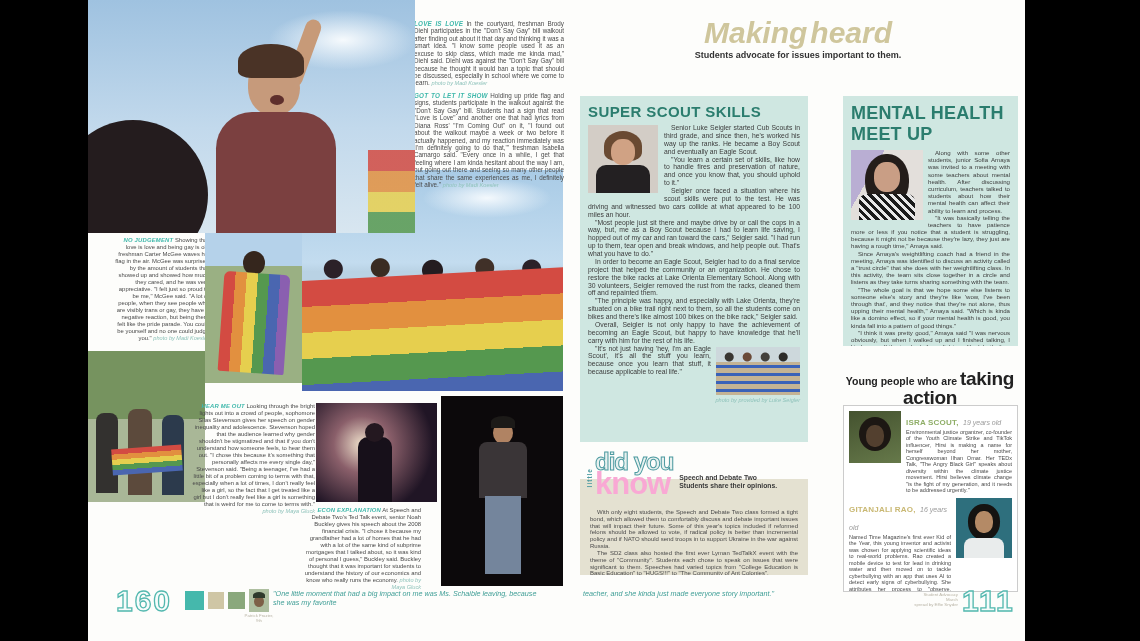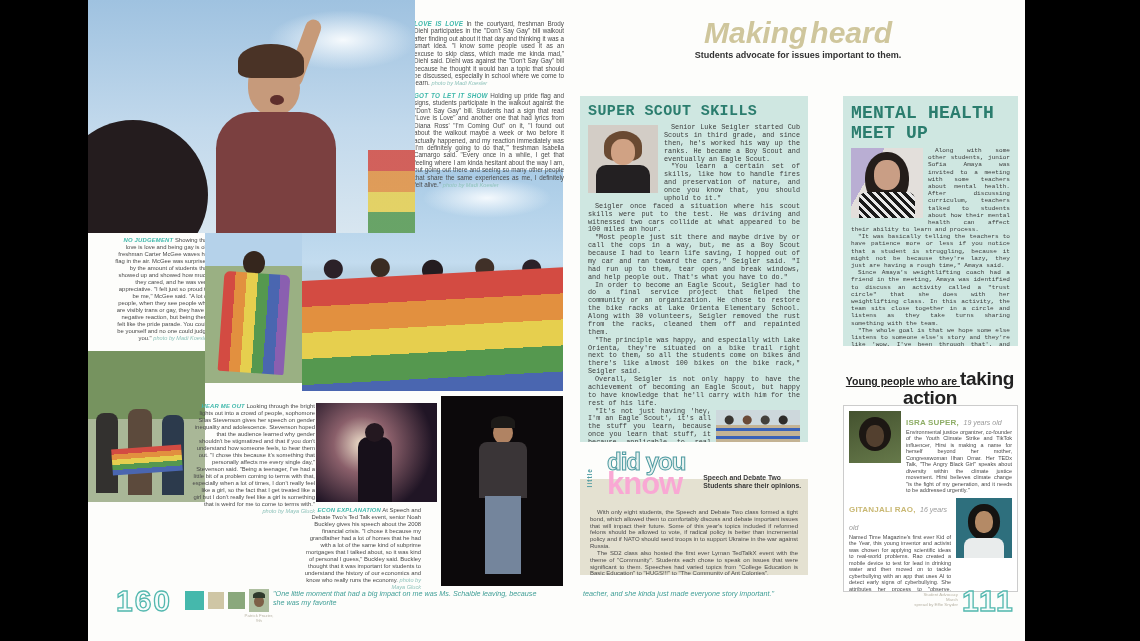--- a/index.html
+++ b/index.html
@@ -17,54 +17,54 @@
   .cap-h{font-style:italic;font-weight:800;color:#3fb8ab;letter-spacing:.2px;}
   .credit{font-style:italic;color:#8fc3bb;font-size:5.6px;}
 
   
   .title-line{display:flex;align-items:baseline;justify-content:center;gap:3px;}
   .t-pre,.t-post{font-style:italic;font-weight:bold;color:#cfc69c;font-size:30px;}
   .t-main{font-weight:800;color:#7ea577;font-size:46px;letter-spacing:.5px;line-height:1;}
   .t-sub{text-align:center;font-size:9px;font-weight:bold;color:#333;margin-top:0;}
 
   
-  .box{position:absolute;background:#cfe7e1;padding:7px 8px;box-sizing:border-box;overflow:hidden;font-family:Liberation Mono, monospace;}
+  .box{position:absolute;background:#cfe7e1;padding:7px 8px;box-sizing:border-box;overflow:hidden;}
   .box h2{margin:0 0 4px 0;color:#2b7d6e;font-weight:800;letter-spacing:.4px;}
   .scout h2{font-size:15px;}
   .mental h2{font-size:18px;letter-spacing:.2px;}
   .art{font-size:6.8px;line-height:1.16;text-align:justify;}
   .mental .art{font-size:6.1px;line-height:1.18;}
   .art p{margin:0;text-indent:7px;}
   .fig-luke{float:left;width:70px;height:68px;margin:1px 6px 2px 0;position:relative;overflow:hidden;}
   .fig-bikes{float:right;width:84px;height:48px;margin:2px 0 2px 5px;position:relative;overflow:hidden;}
   .fig-sofia{float:left;width:72px;height:70px;margin:1px 5px 2px 0;position:relative;overflow:hidden;}
   .fig-luke *,.fig-bikes *,.fig-sofia *{position:absolute;}
   .credit-r{clear:both;text-align:right;font-style:italic;color:#8fc3bb;font-size:5.6px;margin-top:2px;}
 
   
   .young-head{position:absolute;text-align:center;color:#222;line-height:1;}
-  .yh-s{font-weight:bold;font-size:10.5px;text-decoration:underline;}
+  .yh-s{font-weight:bold;font-size:10.5px;}
   .yh-b1{font-weight:bold;font-size:19px;letter-spacing:-.3px;}
   .yh-b2{font-weight:bold;font-size:15.5px;letter-spacing:-.3px;}
   .profiles{position:absolute;border:1px solid #cccccc;background:#fff;padding:5px;box-sizing:border-box;overflow:hidden;}
   .prow{display:flex;gap:5px;margin-bottom:4px;}
   .pphoto{flex:0 0 auto;position:relative;overflow:hidden;}
   .pname{font-weight:800;font-size:8px;letter-spacing:.2px;}
   .page-num{position:absolute;font-weight:800;font-size:30px;letter-spacing:2px;
             color:#f6fcfb;-webkit-text-stroke:1.3px #53b8af;}
   .n0{color:#8fae67}.n1{color:#c9b873}
   .page-age{font-style:italic;color:#9a9a9a;font-weight:normal;font-size:7px;}
   .pbio{font-size:5.5px;line-height:1.18;text-align:justify;color:#4a4a4a;}
 
   
   .dyk-box{position:absolute;background:#e4e1d1;box-sizing:border-box;
            padding:30px 10px 5px 10px;overflow:hidden;}
   .dyk-body{font-size:6px;line-height:1.14;text-align:justify;color:#4a4a4a;}
   .dyk-body p{margin:0;text-indent:7px;}
-  .dyk-head{position:absolute;display:flex;align-items:flex-end;gap:14px;}
+  .dyk-head{position:absolute;display:flex;align-items:flex-end;gap:2px;}
   .dyk-little{writing-mode:vertical-rl;transform:rotate(180deg);font-size:6.5px;font-weight:bold;
               color:#4d9aa0;letter-spacing:1px;margin-bottom:10px;}
   .dyk-outline{font-weight:800;font-size:24px;line-height:.8;letter-spacing:-1px;
                color:rgba(77,154,160,.12);-webkit-text-stroke:1px #4d9aa0;}
   .dyk-solid{font-weight:700;font-size:31px;line-height:.85;letter-spacing:-1px;color:#f9a8d4;}
   .dyk-sub{font-size:6.8px;font-weight:bold;color:#3a3a3a;line-height:1.25;margin:0 0 7px 4px;}
 
   .quote{position:absolute;font-style:italic;color:#3f9e96;font-size:7.2px;}
   .tiny{font-size:6px;line-height:1.15;color:#b9b4a6;transform:scale(.72);}
   .swatch{position:absolute;}
@@ -206,21 +206,21 @@
     <div style="margin-top:1px;"><span class="yh-s">and </span><span class="yh-b2">making a difference</span><span class="yh-s"> in the world.</span></div>
   </div>
 
   <div class="profiles" style="left:843px;top:405px;width:175px;height:187px;">
     <div class="prow">
       <div class="pphoto" style="width:52px;height:52px;background:linear-gradient(160deg,#44522f,#66794a);">
         <div style="position:absolute;left:10px;top:6px;width:32px;height:34px;background:#1c1713;border-radius:50%;"></div>
         <div style="position:absolute;left:17px;top:14px;width:18px;height:22px;background:#53402f;border-radius:45%;"></div>
       </div>
       <div>
-        <div><span class="pname n0">ISRA SUPER,</span> <span class="page-age">19 years old</span></div>
+        <div><span class="pname n0">ISRA SCOUT,</span> <span class="page-age">19 years old</span></div>
         <div class="pbio">Environmental justice organizer, co-founder of the Youth Climate Strike and TikTok influencer, Hirsi is making a name for herself beyond her mother, Congresswoman Ilhan Omar. Her TEDx Talk, "The Angry Black Girl" speaks about diversity within the climate justice movement. Hirsi believes climate change "is the fight of my generation, and it needs to be addressed urgently."</div>
       </div>
     </div>
     <div class="prow">
       <div>
         <div><span class="pname n1">GITANJALI RAO,</span> <span class="page-age">16 years old</span></div>
         <div class="pbio">Named Time Magazine's first ever Kid of the Year, this young inventor and activist was chosen for applying scientific ideas to real-world problems. Rao created a mobile device to test for lead in drinking water and then moved on to tackle cyberbullying with an app that uses AI to detect early signs of cyberbullying. She attributes her process to "observe, brainstorm, research, build and communicate" to her young success.</div>
       </div>
       <div class="pphoto" style="width:56px;height:60px;background:#2e6f7d;">
         <div style="position:absolute;left:12px;top:6px;width:32px;height:36px;background:#151311;border-radius:48%;"></div>

